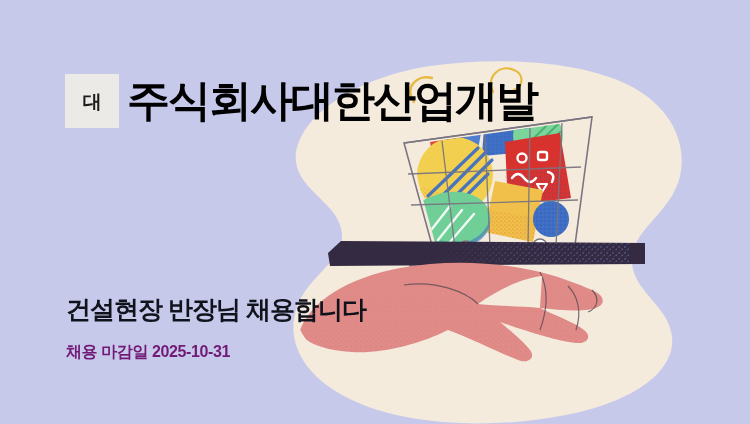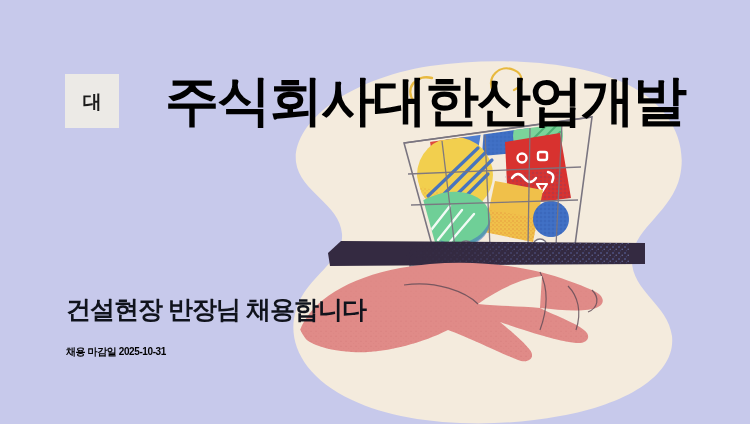--- a/index.html
+++ b/index.html
@@ -47,46 +47,45 @@
     font-size: 19px;
     font-weight: 700;
     color: #1b1b1b;
     letter-spacing: -0.5px;
     line-height: 1;
   }
   .company-title {
     position: absolute;
     left: 127px;
     top: 72px;
-    font-size: 54px;
+    font-size: 43px;
     font-weight: 700;
     color: #000000;
     letter-spacing: -2.0px;
     line-height: 56px;
     white-space: nowrap;
-    margin-left: 38px;
   }
   .headline {
     position: absolute;
     left: 66px;
     top: 294px;
     font-size: 25px;
     font-weight: 700;
     color: #10131c;
     letter-spacing: -1.0px;
     line-height: 30px;
     white-space: nowrap;
   }
   .deadline {
     position: absolute;
     left: 66px;
     top: 342px;
-    font-size: 10px;
+    font-size: 16px;
     font-weight: 700;
-    color: #000000;
+    color: #701a75;
     letter-spacing: -0.4px;
     line-height: 20px;
     white-space: nowrap;
   }
 </style>
 </head>
 <body>
 
 <div id="banner">
 

